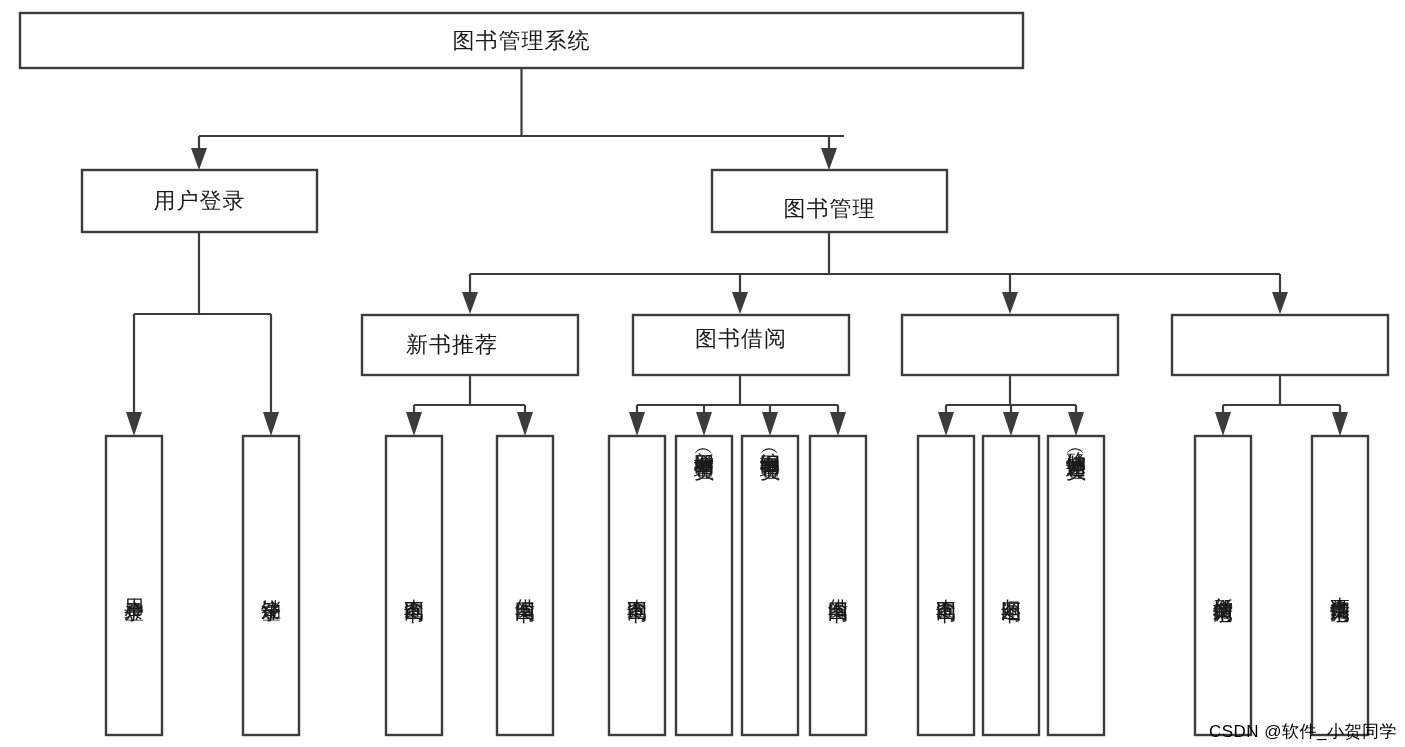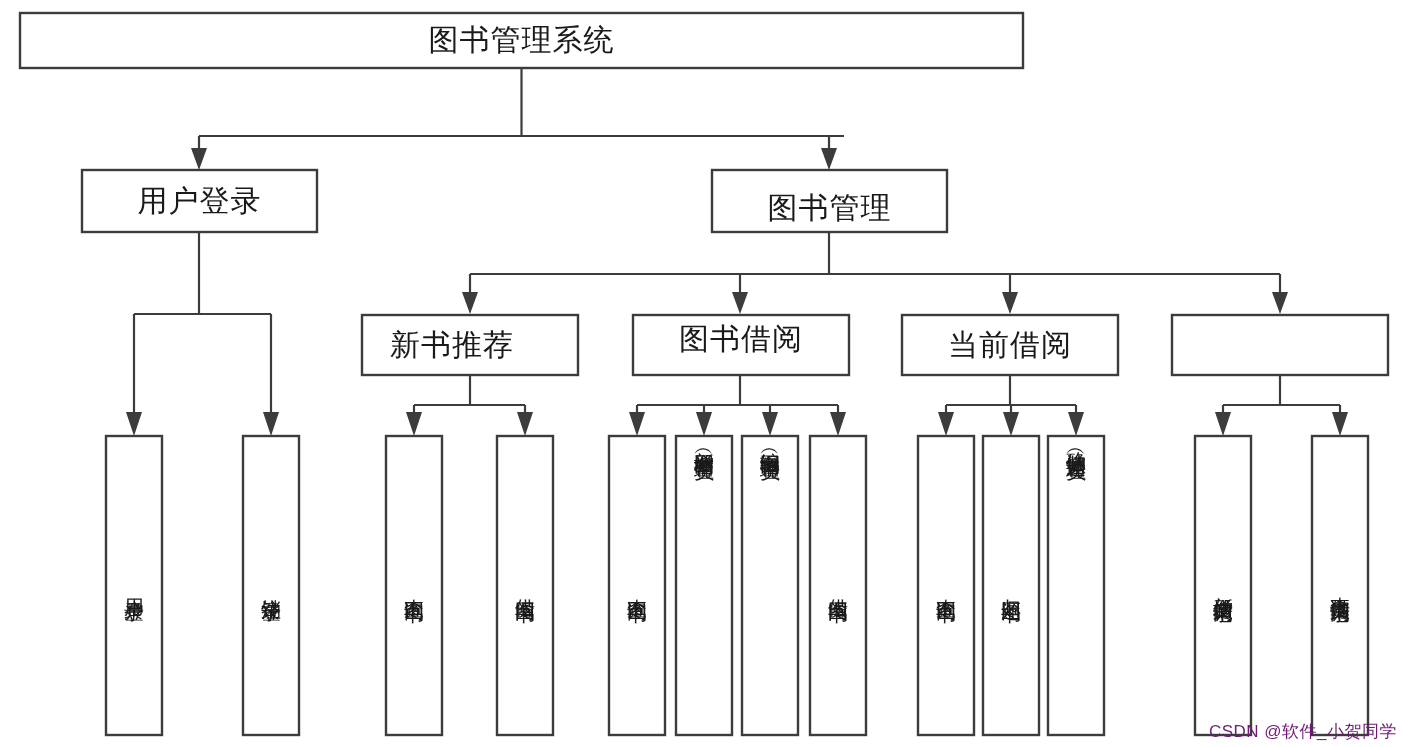--- a/index.html
+++ b/index.html
@@ -58,32 +58,32 @@
   }
   .hlabel-wrap {
     position: absolute;
     display: flex;
     align-items: center;
     justify-content: center;
     pointer-events: none;
   }
   .hlabel {
     font-family: "Liberation Sans", "DejaVu Sans", sans-serif;
-    font-size: 30px;
+    font-size: 22px;
     color: #1a1a1a;
     letter-spacing: 1px;
     white-space: nowrap;
   }
   .watermark {
     position: absolute;
     right: 8px;
     bottom: 4px;
     font-family: "Liberation Sans", "DejaVu Sans", sans-serif;
     font-size: 17px;
-    color: #701a75;
+    color: #000000;
     letter-spacing: 0.5px;
     white-space: nowrap;
   }
 </style>
 </head>
 <body>
 
 <div id="stage">
 
   <svg class="diagram" viewBox="0 0 1405 747">
@@ -204,23 +204,20 @@
   <div class="hlabel-wrap" style="left:712px; top:170px; width:235px; height:77px;">
     <span class="hlabel">图书管理</span>
   </div>
 
   <div class="hlabel-wrap" style="left:350px; top:315px; width:204px; height:60px;">
     <span class="hlabel">新书推荐</span>
   </div>
   <div class="hlabel-wrap" style="left:633px; top:315px; width:216px; height:48px;">
     <span class="hlabel">图书借阅</span>
   </div>
-  <div class="hlabel-wrap" style="left:902px; top:315px; width:216px; height:60px;">
-    <span class="hlabel">当前借阅</span>
-  </div>
 
   <div class="vlabel-wrap" style="left:106px; top:436px; width:56px; height:299px;">
     <span class="vlabel">用户登录</span>
   </div>
   <div class="vlabel-wrap" style="left:243px; top:436px; width:56px; height:299px;">
     <span class="vlabel">注销登录</span>
   </div>
 
   <div class="vlabel-wrap" style="left:386px; top:436px; width:56px; height:299px;">
     <span class="vlabel">查询图书</span>

